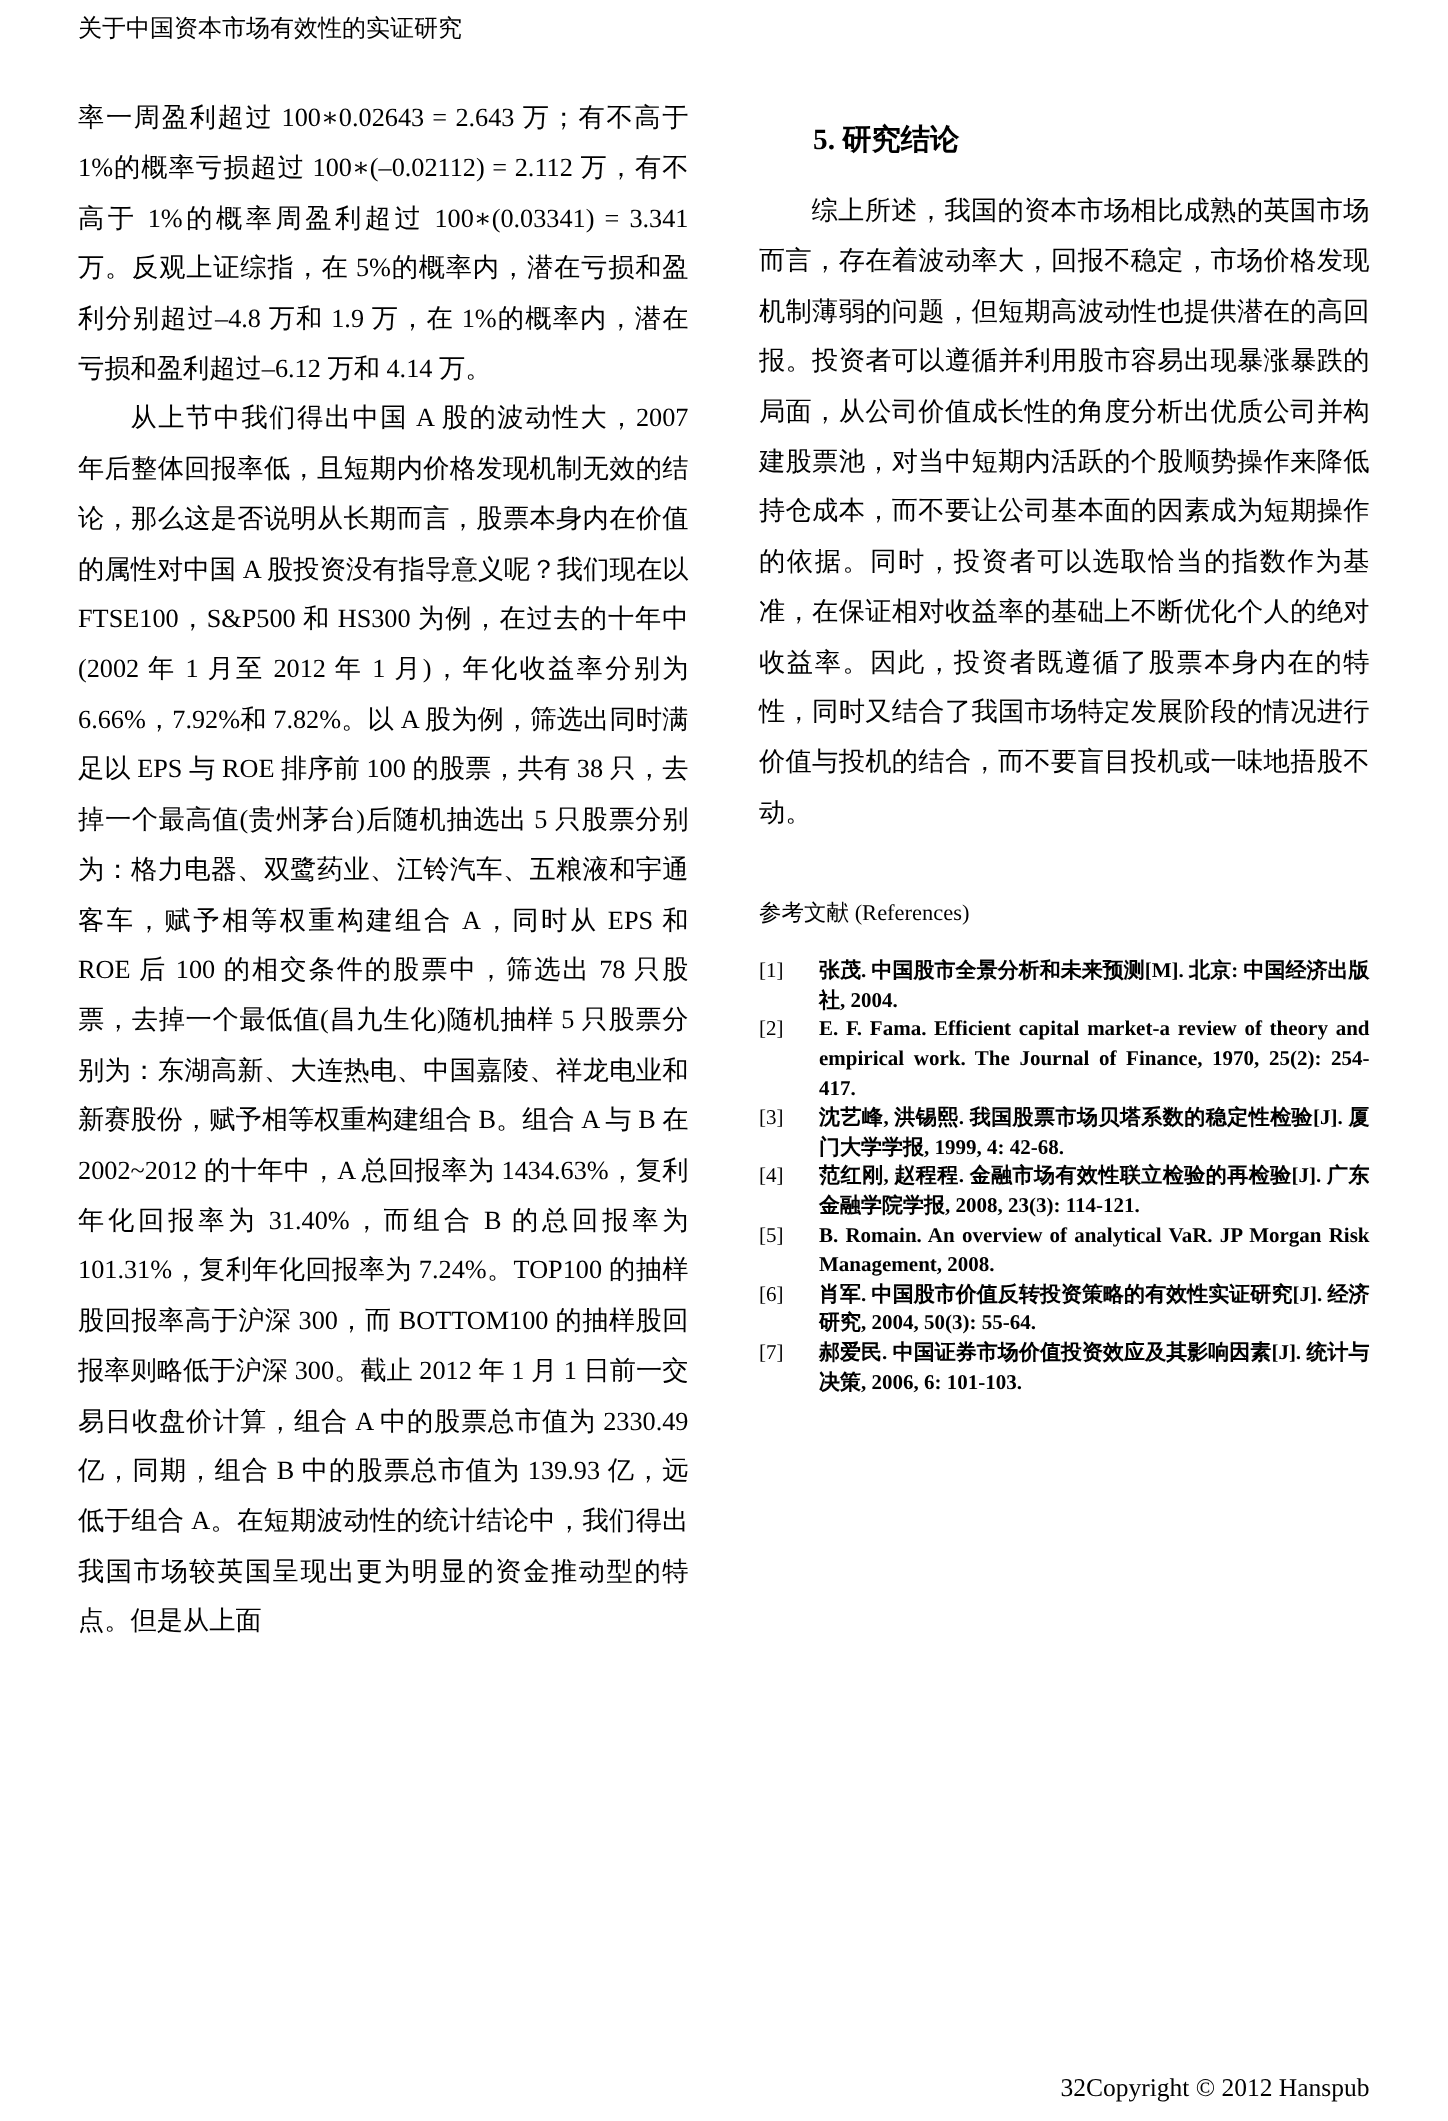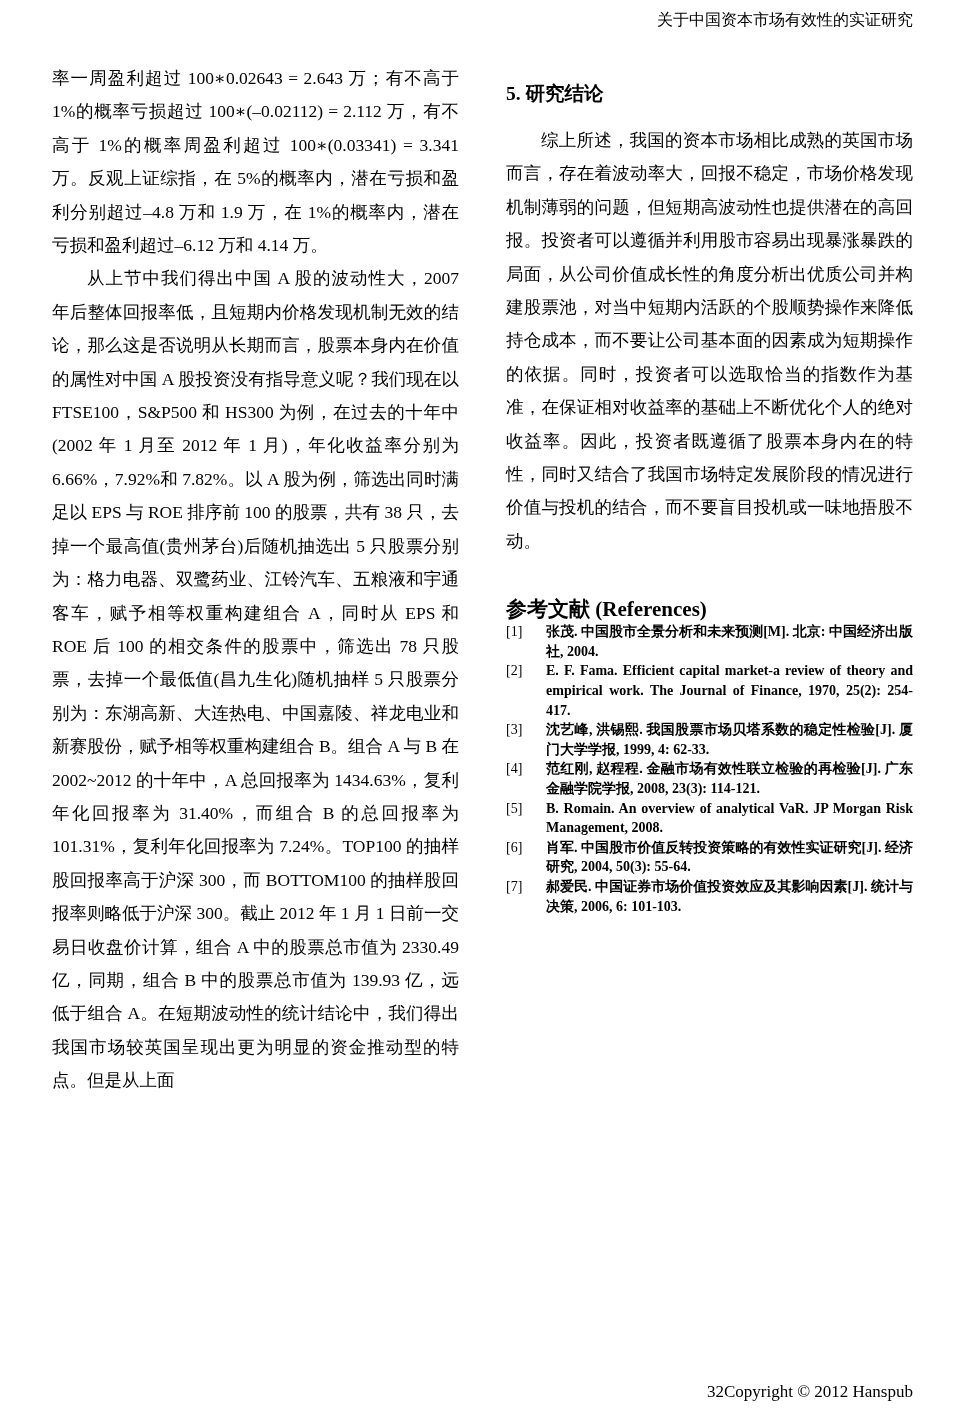--- a/index.html
+++ b/index.html
@@ -10,21 +10,21 @@
     font-family: "Liberation Serif", "DejaVu Serif", serif;
   }
   .page {
     position: relative;
     width: 965px;
     height: 1414px;
     padding: 10px 52px 0 52px;
     overflow: hidden;
   }
   .running-header {
-    text-align: right;
+    text-align: left;
     font-size: 16px;
     line-height: 20px;
     margin-bottom: 32px;
   }
   .columns {
     display: flex;
     gap: 47px;
   }
   .col {
     width: 407px;
@@ -37,26 +37,27 @@
   }
   .indent { text-indent: 2em; }
   .section-heading {
     font-size: 18px;
     font-weight: bold;
     line-height: 22px;
     margin: 21px 0 19px 0;
   }
   .section-heading.big {
     font-size: 19.5px;
+    margin-left: 36px;
   }
   .references-heading {
-    font-size: 21px;
-    font-weight: bold;
+    font-size: 15px;
+    font-weight: normal;
     line-height: 26px;
-    margin: 38px 0 0 0;
+    margin: 38px 0 16px 0;
   }
   .references {
     list-style: none;
     font-size: 14px;
     line-height: 19.6px;
   }
   .ref-item {
     display: flex;
     align-items: flex-start;
   }
@@ -104,21 +105,21 @@
         <li class="ref-item">
           <span class="ref-num">[1]</span>
           <span class="ref-text">张茂. 中国股市全景分析和未来预测[M]. 北京: 中国经济出版社, 2004.</span>
         </li>
         <li class="ref-item">
           <span class="ref-num">[2]</span>
           <span class="ref-text">E. F. Fama. Efficient capital market-a review of theory and empirical work. The Journal of Finance, 1970, 25(2): 254-417.</span>
         </li>
         <li class="ref-item">
           <span class="ref-num">[3]</span>
-          <span class="ref-text">沈艺峰, 洪锡熙. 我国股票市场贝塔系数的稳定性检验[J]. 厦门大学学报, 1999, 4: 62-33.</span>
+          <span class="ref-text">沈艺峰, 洪锡熙. 我国股票市场贝塔系数的稳定性检验[J]. 厦门大学学报, 1999, 4: 42-68.</span>
         </li>
         <li class="ref-item">
           <span class="ref-num">[4]</span>
           <span class="ref-text">范红刚, 赵程程. 金融市场有效性联立检验的再检验[J]. 广东金融学院学报, 2008, 23(3): 114-121.</span>
         </li>
         <li class="ref-item">
           <span class="ref-num">[5]</span>
           <span class="ref-text">B. Romain. An overview of analytical VaR. JP Morgan Risk Management, 2008.</span>
         </li>
         <li class="ref-item">

